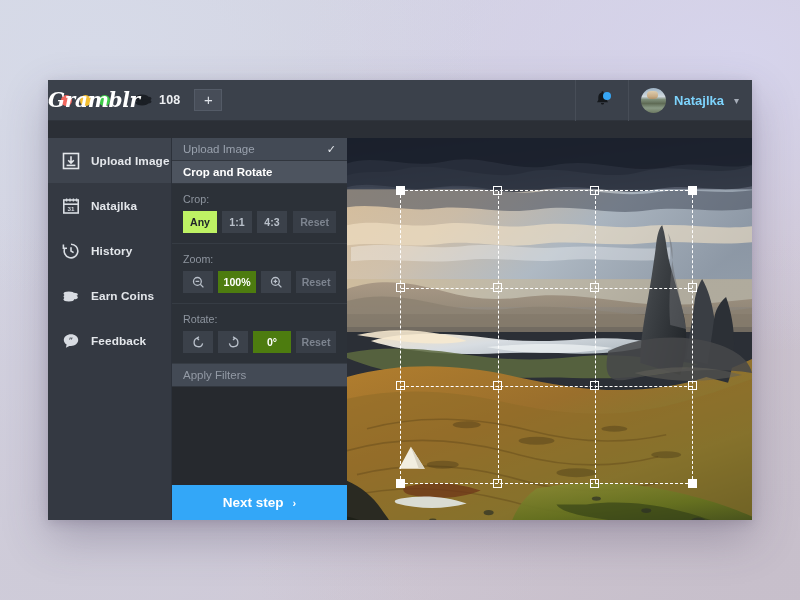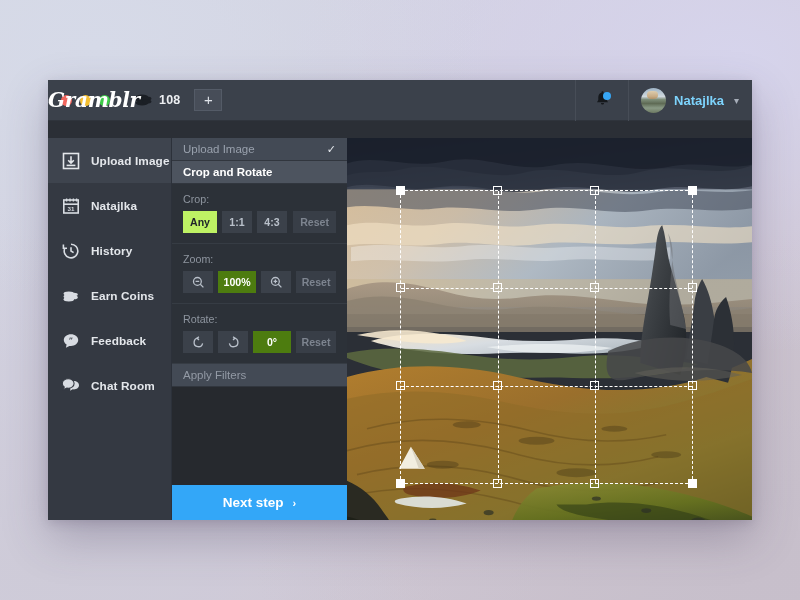--- a/index.html
+++ b/index.html
@@ -302,29 +302,20 @@
       <div class="nav-item">
         <span class="nav-ico">
           <svg viewBox="0 0 20 20">
             <path d="M10 3.2c-4 0-7.2 2.6-7.2 5.8 0 1.9 1.1 3.5 2.8 4.6l-.7 3.2 3.5-1.9c.5.1 1 .1 1.6.1 4 0 7.2-2.6 7.2-5.9S14 3.2 10 3.2z" fill="#d8dce2"></path>
             <text x="10" y="11.5" font-size="7.5" font-family="DejaVu Serif, serif" fill="#343942" text-anchor="middle" font-weight="bold">”</text>
           </svg>
         </span>
         <span class="nav-label">Feedback</span>
       </div>
 
-      <div class="nav-item">
-        <span class="nav-ico">
-          <svg viewBox="0 0 20 20">
-            <path d="M12.8 5c3 0 5.2 1.9 5.2 4.2 0 2.3-2.2 4.2-5.2 4.2-.4 0-.8 0-1.1-.1l-2.7 1.4.5-2.3c-1.2-.8-1.9-1.9-1.9-3.2C7.6 6.9 9.8 5 12.8 5z" fill="#d8dce2"></path>
-            <path d="M7.2 2.8c3.3 0 5.9 2.1 5.9 4.7s-2.6 4.7-5.9 4.7c-.5 0-1 0-1.4-.1l-3.2 1.7.6-2.8C1.9 10.1 1.3 8.8 1.3 7.5c0-2.6 2.6-4.7 5.9-4.7z" fill="#d8dce2" stroke="#343942" stroke-width="1.1"></path>
-          </svg>
-        </span>
-        <span class="nav-label">Chat Room</span>
-      </div>
     </div>
 
     <div class="panel">
 
       <div class="step done">
         <span>Upload Image</span>
         <span class="check">✓</span>
       </div>
 
       <div class="step current">

